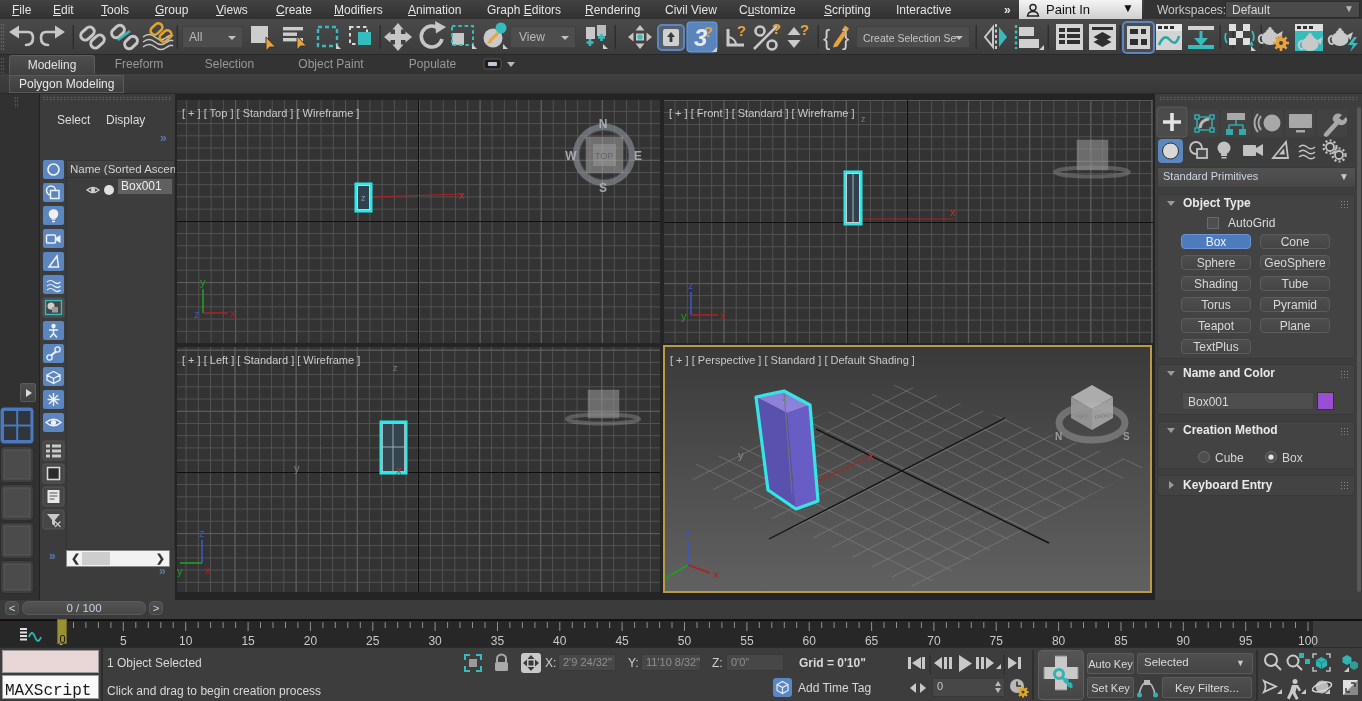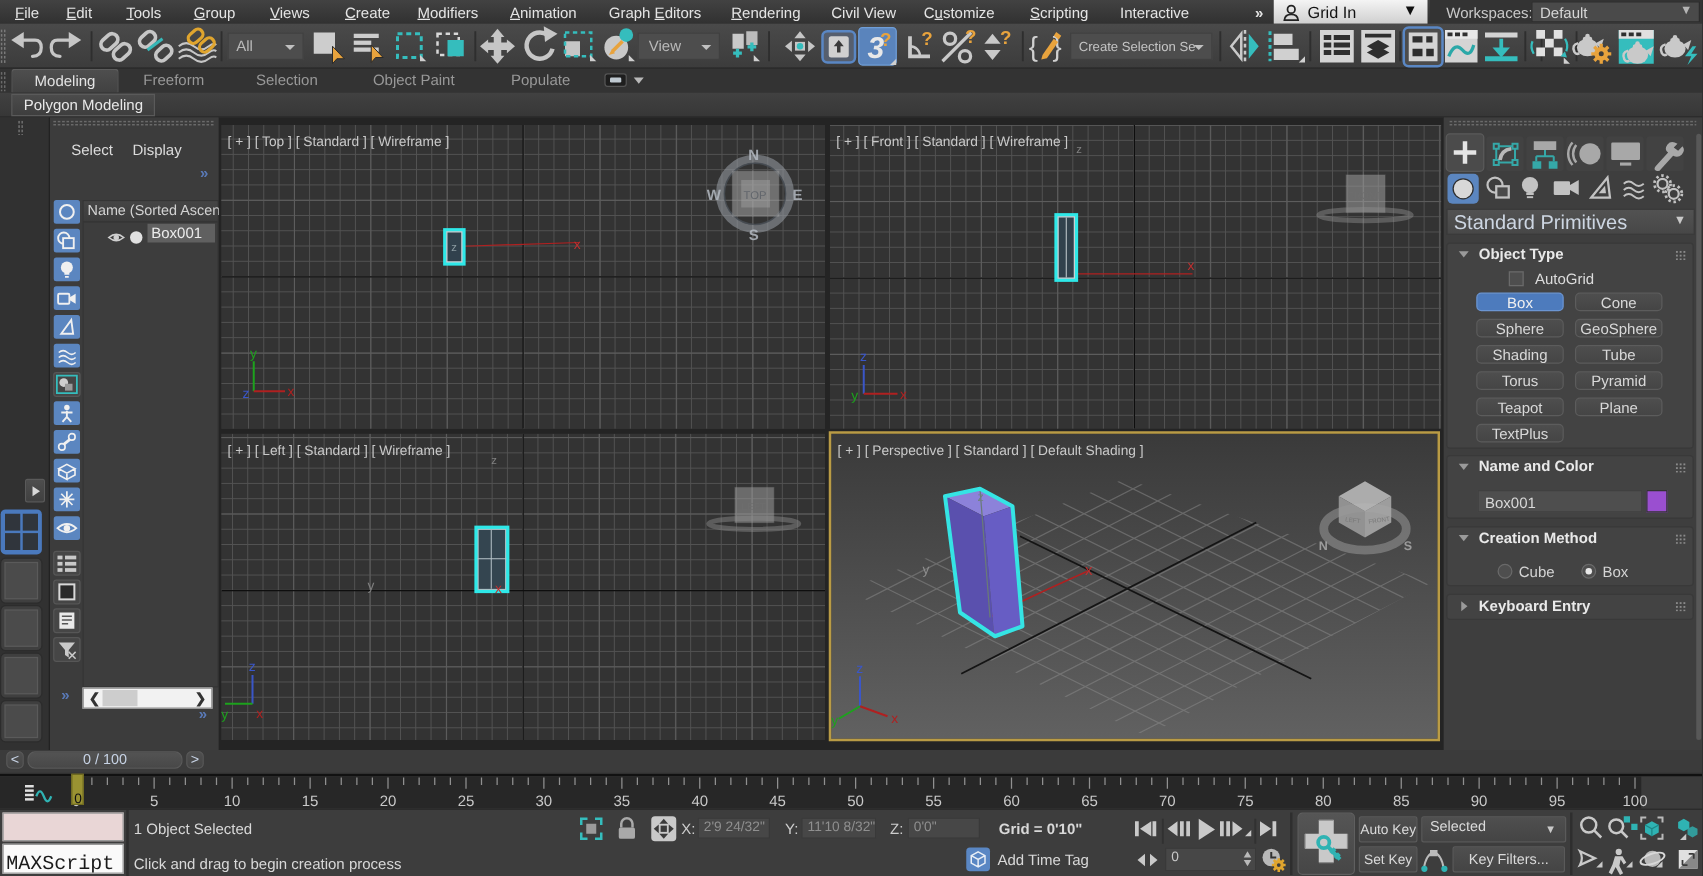--- a/index.html
+++ b/index.html
@@ -68,21 +68,21 @@
 <span class="mi" style="left:665px">Civil View</span>
 <span class="mi" style="left:739px">C<u>u</u>stomize</span>
 <span class="mi" style="left:824px"><u>S</u>cripting</span>
 <span class="mi" style="left:896px">Interactive</span>
 <span class="mi" style="left:1004px;font-weight:bold">»</span>
 <div id="signin">
         <svg width="16" height="16" style="left:6px;top:2px" viewBox="0 0 16 16">
           <circle cx="8" cy="5.5" r="3" fill="none" stroke="#222" stroke-width="1.4"></circle>
           <path d="M2.5 14 Q3 9.5 8 9.5 Q13 9.5 13.5 14 Z" fill="none" stroke="#222" stroke-width="1.4"></path>
         </svg>
-        <span style="position:absolute;left:27px;top:2px;font-size:13px">Grid In</span>
+        <span style="position:absolute;left:27px;top:2px;font-size:13px">Paint In</span>
         <span style="position:absolute;right:8px;top:1px;color:#111">▼</span>
       </div>
 <span class="mi" style="left:1157px;color:#c9c9c9;font-size:12px">Workspaces:</span>
 <div id="wsdrop">
         <span style="position:absolute;left:6px;top:1px">Default</span>
         <span style="position:absolute;right:5px;top:1px;font-size:10px;color:#b5b5b5">▼</span>
       </div>
 </div>
 
 <div class="abs" id="toolbar">
@@ -709,21 +709,21 @@
 <g fill="none" stroke="#c2c2c2">
             <circle cx="175" cy="8" r="4" stroke-width="1.8"></circle>
             <circle cx="175" cy="8" r="6.5" stroke-width="2.2" stroke-dasharray="2 2.2"></circle>
             <circle cx="184" cy="16" r="4" stroke-width="1.8"></circle>
             <circle cx="184" cy="16" r="6.5" stroke-width="2.2" stroke-dasharray="2 2.2"></circle>
           </g>
 </g>
 </svg>
 
 <div style="position:absolute;left:2px;top:73px;width:199px;height:21px;background:linear-gradient(#525252,#474747);border:1px solid #3a3a3a">
-<span style="position:absolute;left:5px;top:2px;color:#cdd6e2;font-size:16px">Standard Primitives</span>
+<span style="position:absolute;left:5px;top:2px;color:#cdd6e2;font-size:11px">Standard Primitives</span>
 <span style="position:absolute;right:6px;top:3px;font-size:10px;color:#c9c9c9">▼</span>
       </div>
 
 <div class="rollout" style="top:100px;height:165px">
 <div class="rhead"><span class="rarrow"></span>Object Type<span class="grip"></span></div>
 <div style="position:absolute;left:49px;top:22px;width:12px;height:12px;background:#4e4e4e;border:1px solid #6a6a6a"></div>
 <span style="position:absolute;left:70px;top:21px;font-size:12px">AutoGrid</span>
 <div class="otbtn" style="left:23px;top:39px;background:#4d7bbd;border-color:#6b95d2;color:#f0f0f0">Box</div>
 <div class="otbtn" style="left:102px;top:39px">Cone</div>
 <div class="otbtn" style="left:23px;top:60px">Sphere</div>

